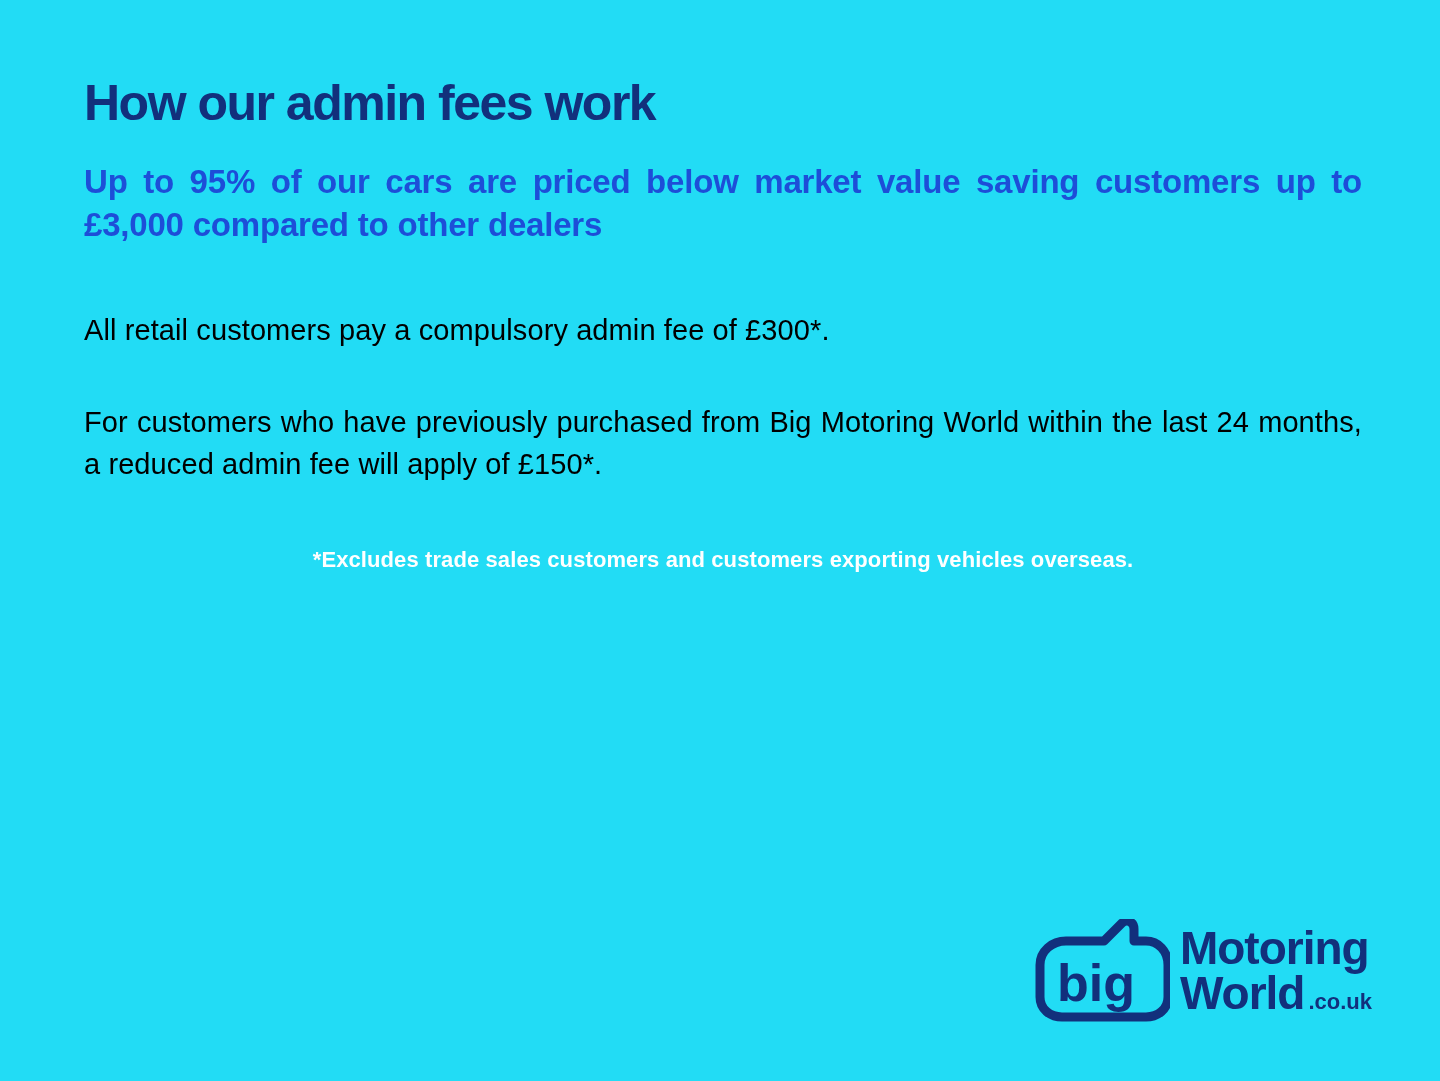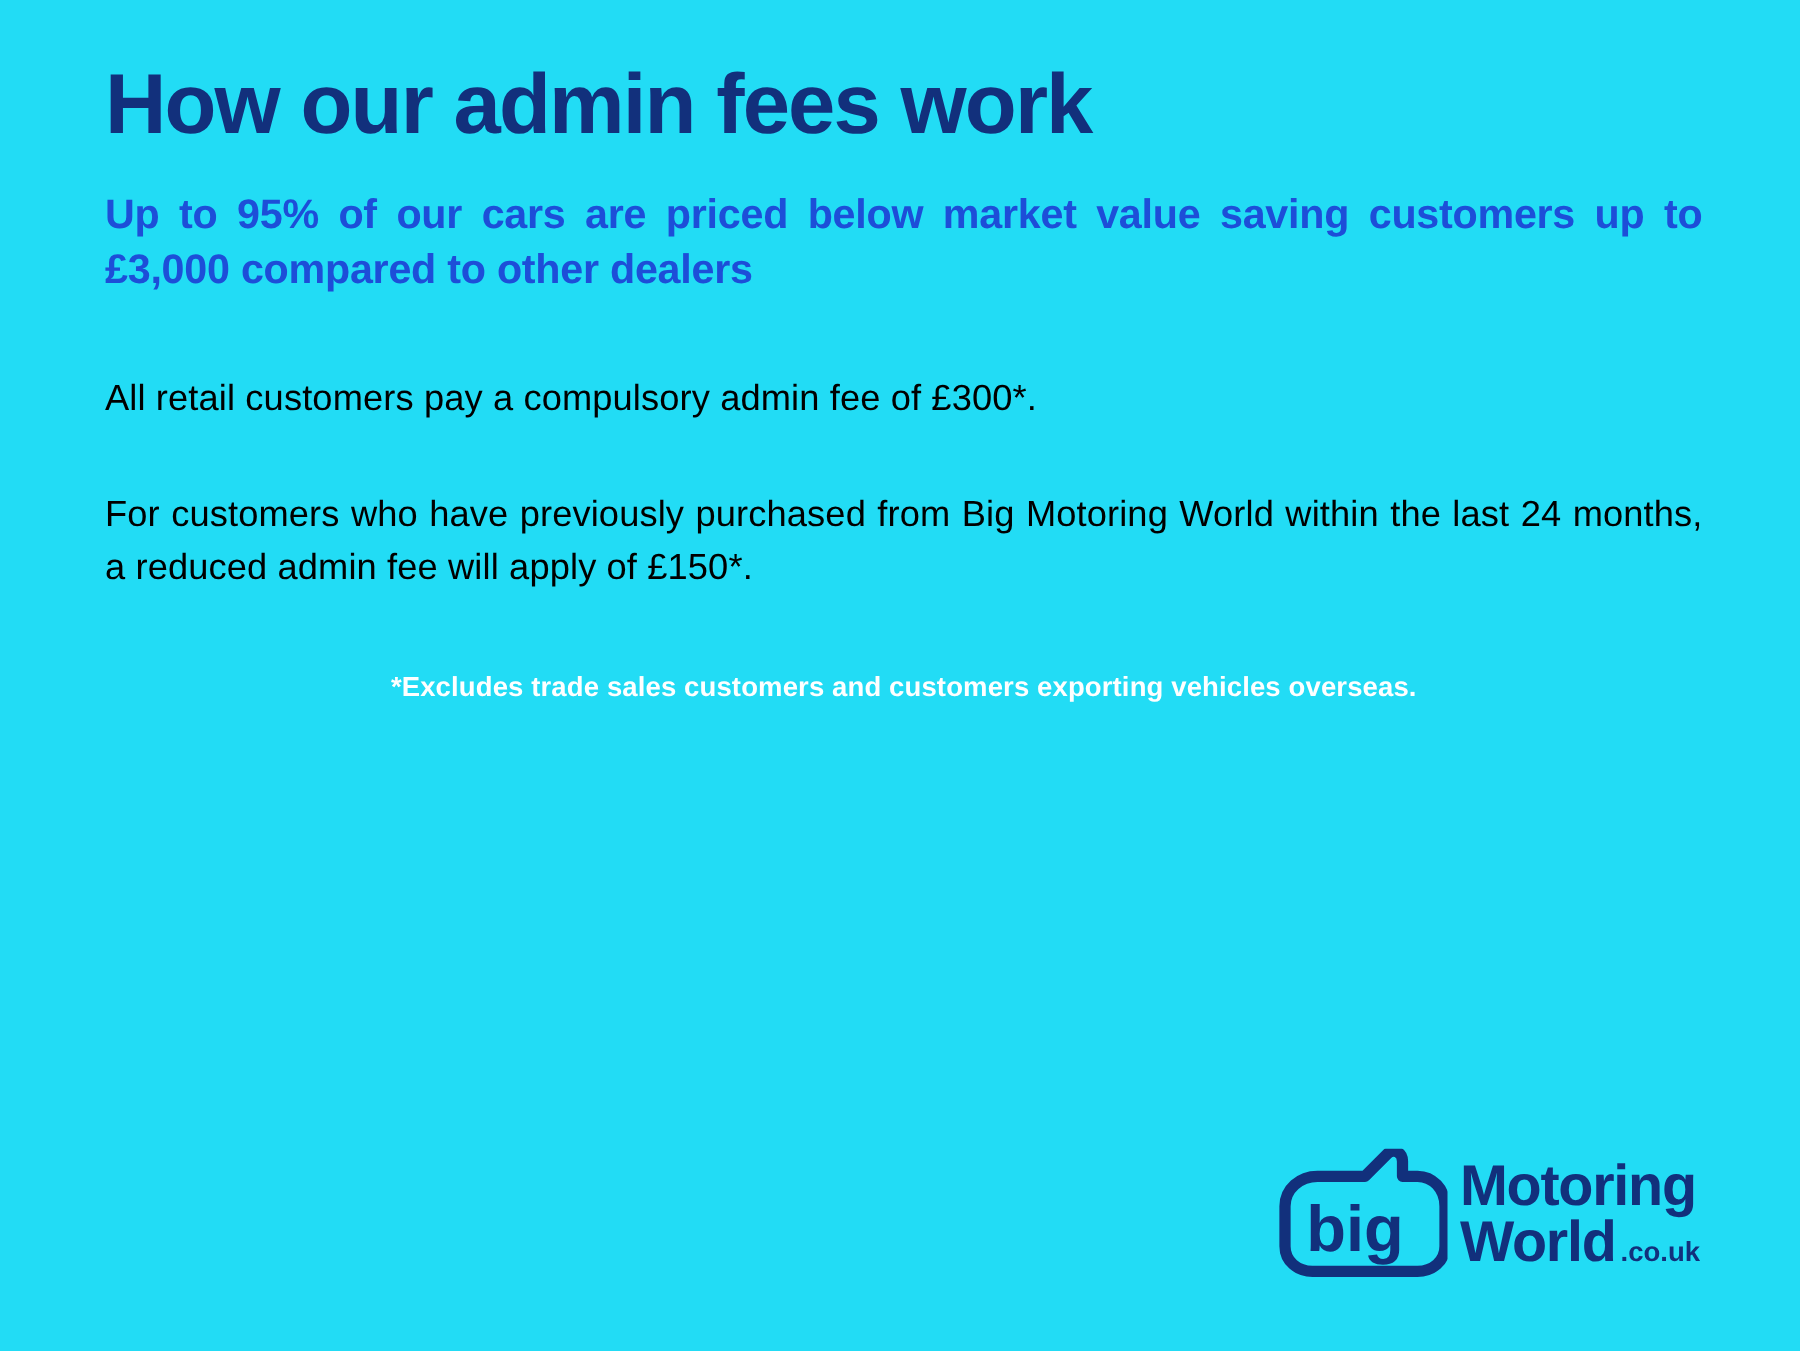--- a/index.html
+++ b/index.html
@@ -16,22 +16,22 @@
   .page {
     position: relative;
     width: 1440px;
     height: 1081px;
     background: #22dcf5;
     box-sizing: border-box;
     padding: 0 84px;
   }
   .title {
     margin: 0;
-    padding-top: 48px;
-    font-size: 68px;
+    padding-top: 77px;
+    font-size: 50px;
     line-height: 1.05;
     font-weight: bold;
     color: #12307c;
     letter-spacing: -1.5px;
   }
   .subhead {
     margin: 0;
     padding-top: 30px;
     width: 1278px;
     font-size: 33px;
@@ -56,21 +56,21 @@
     margin-top: 62px;
     width: 1278px;
     text-align: center;
     color: #ffffff;
     font-size: 22px;
     font-weight: bold;
     letter-spacing: 0.1px;
   }
   .logo-wrap {
     position: absolute;
-    right: 80px;
+    right: 68px;
     bottom: 58px;
     display: flex;
     align-items: center;
     gap: 10px;
   }
   .logo-mark {
     display: block;
   }
   .logo-text {
     display: flex;

